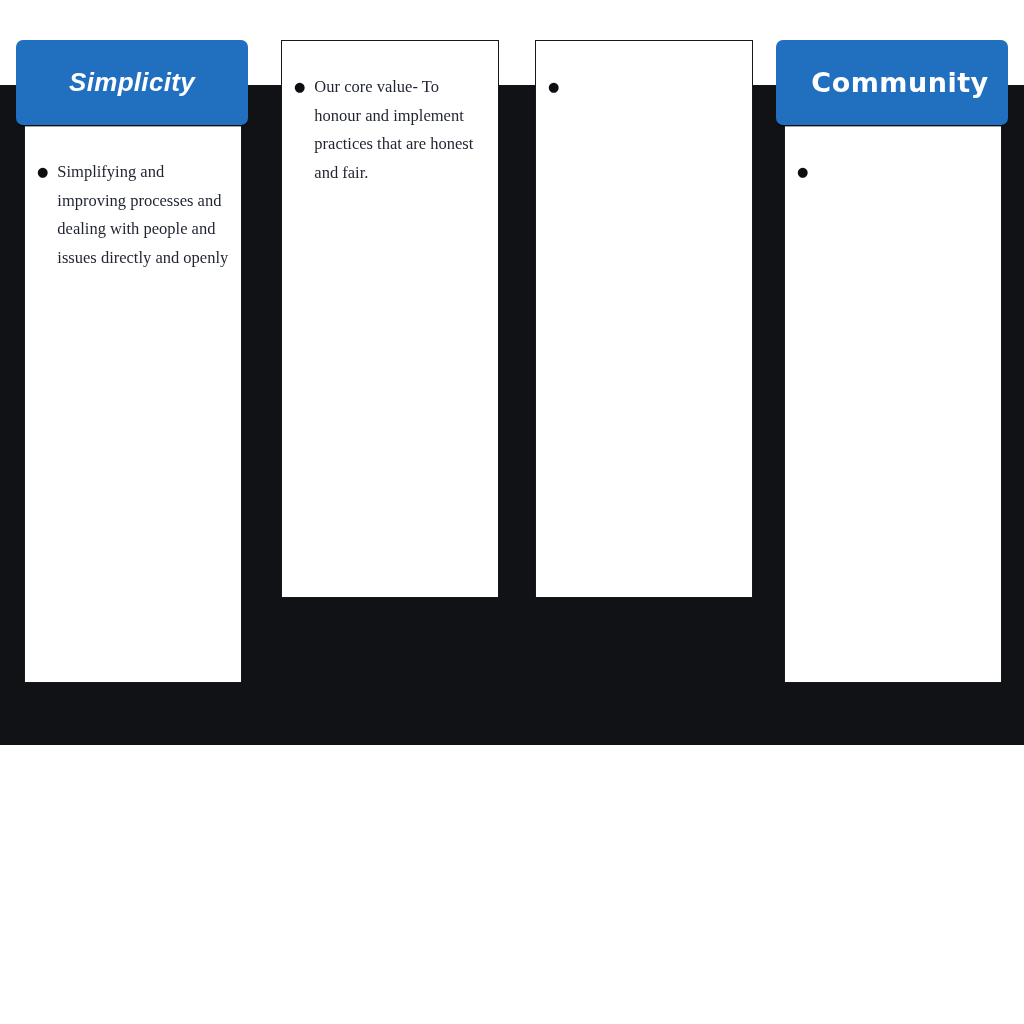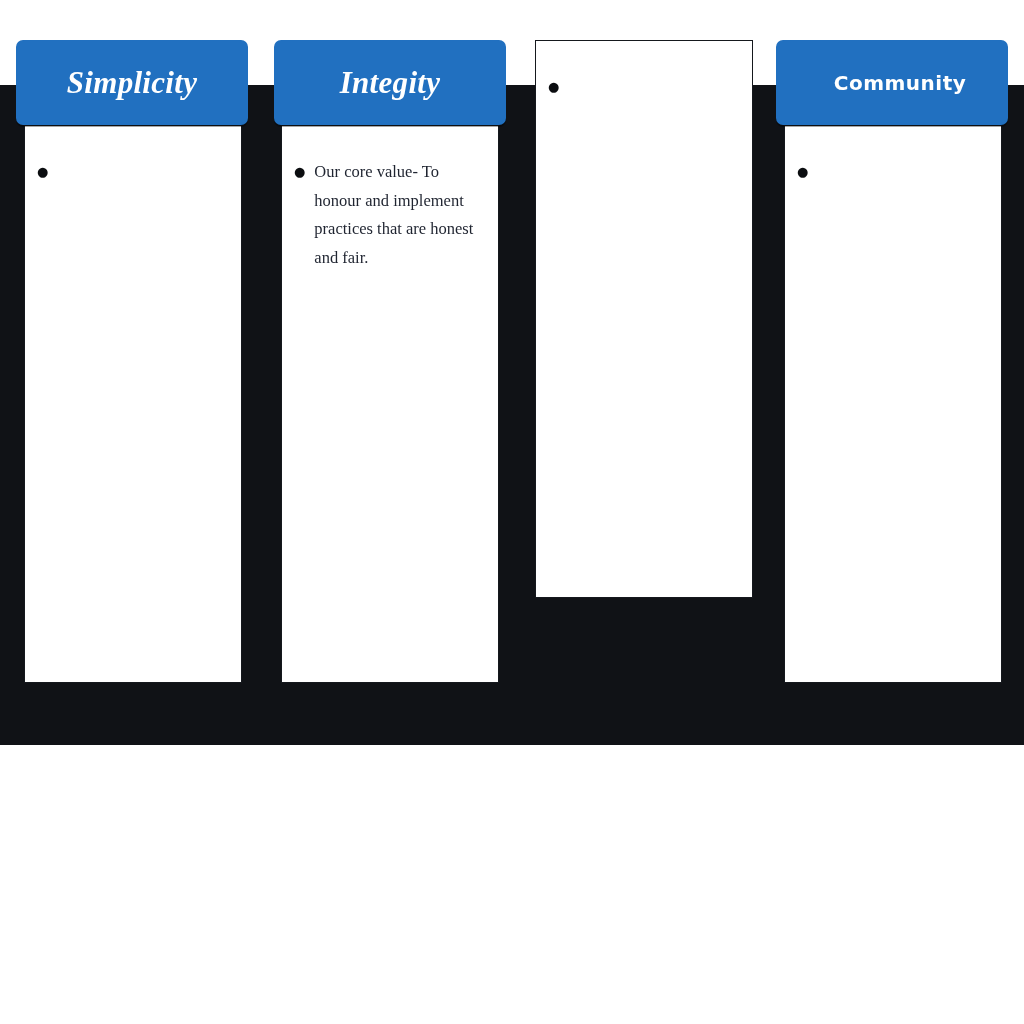--- a/index.html
+++ b/index.html
@@ -37,31 +37,31 @@
     border-radius:7px;
     display:flex;
     align-items:center;
     justify-content:center;
     box-shadow:0 2px 0 rgba(0,0,0,0.35);
     position:relative;
     z-index:2;
   }
   .header-title{
     color:#ffffff;
-    font-family:Liberation Serif, serif;
+    font-family:Liberation Sans, sans-serif;
     font-style:italic;
     font-weight:bold;
-    font-size:31px;
+    font-size:26px;
     letter-spacing:0.3px;
   }
   .col-4 .header-title{
     font-family:"DejaVu Sans", sans-serif;
     font-style:normal;
     font-weight:800;
-    font-size:20px;
+    font-size:27px;
     letter-spacing:0.5px;
     margin-left:16px;
   }
   .body-card{
     position:relative;
     z-index:1;
     margin:0 auto;
     margin-top:0px;
     width:218px;
     height:558px;
@@ -97,28 +97,26 @@
 
 <div class="band"></div>
 
 <div class="column col-1">
   <div class="header">
     <span class="header-title">Simplicity</span>
   </div>
   <div class="body-card">
     <div class="bullet-row">
       <span class="bullet-marker">●</span>
+      <span class="bullet-text">Simplifying and improving processes and dealing with people and issues directly and openly</span>
     </div>
   </div>
 </div>
 
 <div class="column col-2">
-  <div class="header">
-    <span class="header-title">Integity</span>
-  </div>
   <div class="body-card">
     <div class="bullet-row">
       <span class="bullet-marker">●</span>
       <span class="bullet-text">Our core value- To honour and implement practices that are honest and fair.</span>
     </div>
   </div>
 </div>
 
 <div class="column col-3">
   <div class="body-card">

